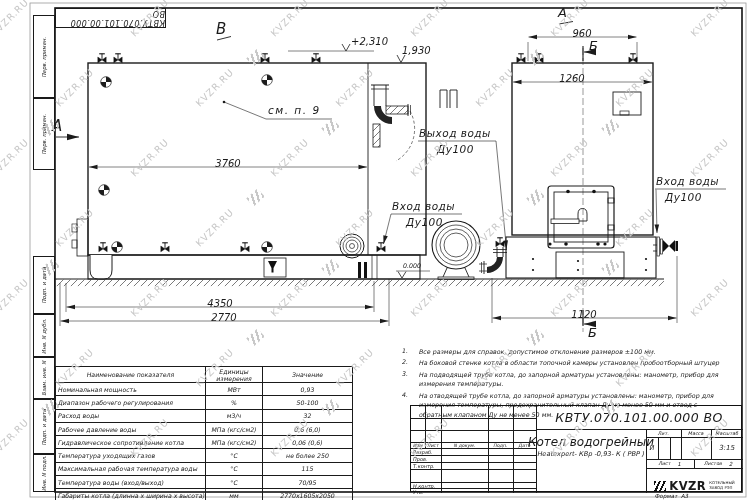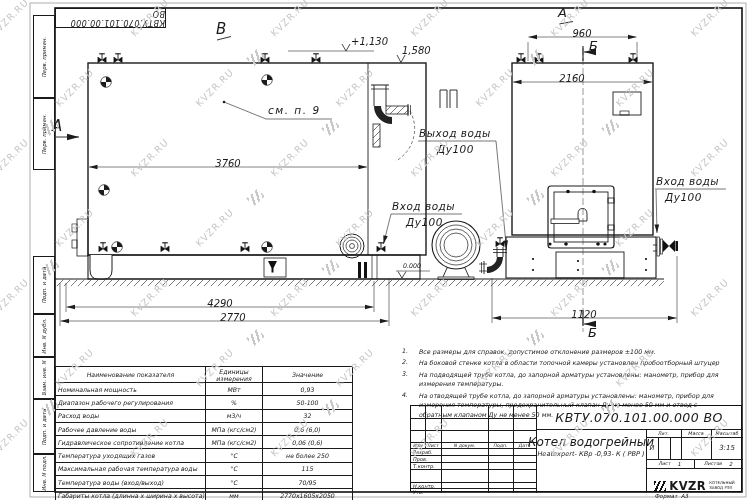--- a/index.html
+++ b/index.html
@@ -269,27 +269,27 @@
 
 <div class="dt s11" style="left:268px;top:104px;letter-spacing:1.5px">см. п. 9</div>
 <div class="dt s11" style="left:419px;top:127px">Выход воды</div>
 <div class="dt s11" style="left:437px;top:143px">Ду100</div>
 <div class="dt s11" style="left:392px;top:200px">Вход воды</div>
 <div class="dt s11" style="left:406px;top:216px">Ду100</div>
 <div class="dt s11" style="left:656px;top:175px">Вход воды</div>
 <div class="dt s11" style="left:665px;top:191px">Ду100</div>
 
 <div class="dt s7 ctr" style="left:228px;top:158px">3760</div>
-<div class="dt s7 ctr" style="left:220px;top:298px">4290</div>
-<div class="dt s7 ctr" style="left:233px;top:312px">2770</div>
+<div class="dt s7 ctr" style="left:220px;top:298px">4350</div>
+<div class="dt s7 ctr" style="left:224px;top:312px">2770</div>
 <div class="dt s7 ctr" style="left:582px;top:28px">960</div>
-<div class="dt s7 ctr" style="left:572px;top:73px">2160</div>
+<div class="dt s7 ctr" style="left:572px;top:73px">1260</div>
 <div class="dt s7 ctr" style="left:584px;top:309px">1120</div>
-<div class="dt s7" style="left:351px;top:36px">+1,130</div>
-<div class="dt s7" style="left:402px;top:45px">1,580</div>
+<div class="dt s7" style="left:351px;top:36px">+2,310</div>
+<div class="dt s7" style="left:402px;top:45px">1,930</div>
 <div class="dt s6" style="left:403px;top:262px">0.000</div>
 
 <div id="notes">
   <div class="note">
         <span class="nn">1.</span>
         <span class="ntx">Все размеры для справок, допустимое отклонение размеров ±100 мм.</span>
       </div>
   <div class="note">
         <span class="nn">2.</span>
         <span class="ntx">На боковой стенке котла в области топочной камеры установлен пробоотборный штуцер</span>

